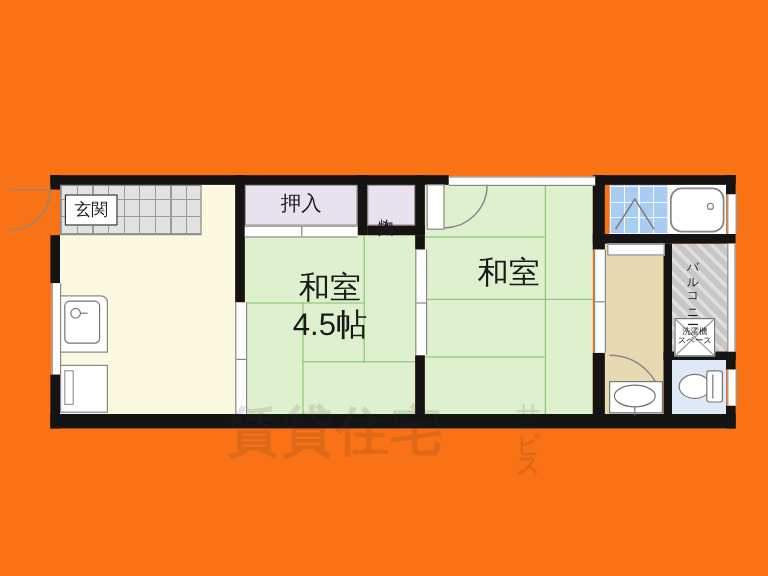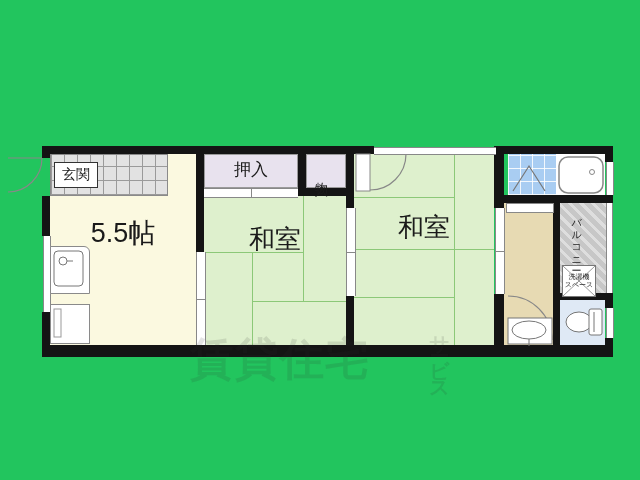--- a/index.html
+++ b/index.html
@@ -3,21 +3,21 @@
 <meta charset="utf-8">
 <style>
   :root{
     --wall:#141414; --dk-floor:#fbf9e0; --tatami:#def0cd; --tatami-line:#8cc878;
     --closet:#e8e2ee; --bath-tile:#a9cdf2; --corridor:#e7dab3; --toilet-room:#dfe9f5;
     --balcony-floor:#c7c7c7; --genkan-tile:#e2e2e2; --fixture-stroke:#7a7a7a;
     --label-color:#1a1a1a; --watermark-color:rgba(50,50,50,0.13);
   }
   html,body{margin:0;padding:0;}
   body{font-family:"Liberation Sans","DejaVu Sans",sans-serif;background:#fff;}
-  .canvas{position:relative;width:640px;height:480px;background:#22c55e;overflow:hidden;}
+  .canvas{position:relative;width:640px;height:480px;background:#f97316;overflow:hidden;}
   .room{position:absolute;box-sizing:border-box;}
   .wall{position:absolute;background:var(--wall);z-index:3;}
   .window-v{position:absolute;background:#fff;border-left:1px solid #888;border-right:1px solid #888;z-index:4;}
   .window-h{position:absolute;background:#fff;border-top:1px solid #888;border-bottom:1px solid #888;z-index:4;}
   .sld-v{position:absolute;background:#fff;border-left:1px solid #888;border-right:1px solid #888;z-index:4;}
   .sld-v .tick{position:absolute;left:0;right:0;top:50%;height:1px;background:#888;}
   .sld-h{position:absolute;background:#fff;border-top:1px solid #888;border-bottom:1px solid #888;z-index:4;}
   .sld-h .tick{position:absolute;top:0;bottom:0;left:50%;width:1px;background:#888;}
   .genkan{background-color:var(--genkan-tile);
     background-image:repeating-linear-gradient(0deg,#9a9a9a 0 1px,transparent 1px 14px),
@@ -139,30 +139,30 @@
     <line x1="529" y1="339" x2="529" y2="346" stroke="#777" stroke-width="1"></line>
     <ellipse cx="579" cy="322" rx="13" ry="10" fill="#fff" stroke="#777" stroke-width="1"></ellipse>
     <rect x="589" y="309" width="13" height="26" rx="2" fill="#fff" stroke="#777" stroke-width="1"></rect>
     <line x1="594" y1="312" x2="594" y2="332" stroke="#777" stroke-width="1"></line>
   </svg>
 
   <div class="genkan-box" style="left:54px;top:162px;width:42px;height:24px;">
     <span>玄関</span>
   </div>
   <div class="label" style="left:50px;top:218px;width:146px;font-size:27px;">
-    <div>5.5帖</div>
   </div>
   <div class="label" style="left:204px;top:160px;width:94px;font-size:17px;">
     <span>押入</span>
   </div>
   <div class="label vtext" style="left:315px;top:157px;height:32px;font-size:13px;line-height:1;letter-spacing:1px;">
     <span>物入</span>
   </div>
   <div class="label" style="left:204px;top:224px;width:142px;font-size:26px;">
     <div>和室</div>
+    <div>4.5帖</div>
   </div>
   <div class="label" style="left:354px;top:212px;width:140px;font-size:26px;">
     <div>和室</div>
   </div>
   <div class="label vtext" style="left:571px;top:206px;height:66px;font-size:10px;line-height:1;letter-spacing:2px;">
     <span>バルコニー</span>
   </div>
 
   <div class="wm-main">賃貸住宅</div>
   <div class="wm-sub">サービス</div>

